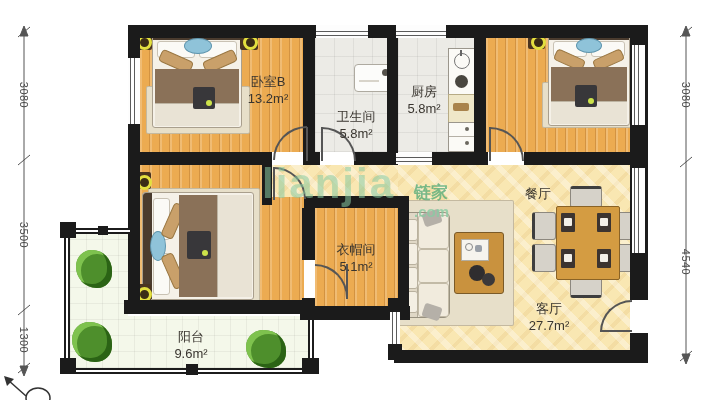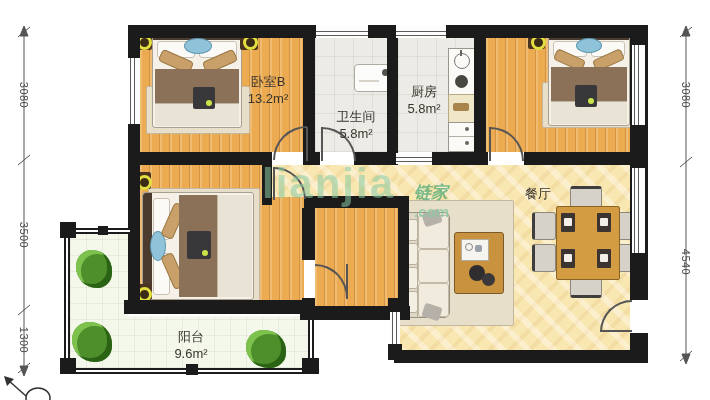--- a/index.html
+++ b/index.html
@@ -36,21 +36,21 @@
   .nstand:after{content:"";position:absolute;left:3px;top:3px;width:9px;height:9px;border-radius:50%;
     background:#3a2c16;border:3px solid #e3df3f;}
   .pillow{position:absolute;background:#fbfaf6;border:1px solid #c9c2b4;border-radius:3px;}
   .bolster{position:absolute;background:#c9a06a;border:1px solid #9a7742;border-radius:4px;}
   .plant{position:absolute;background:#4e8f2c;border-radius:46% 58% 42% 60%;
     box-shadow:inset -5px -4px 0 rgba(38,92,18,.85),inset 5px 4px 0 rgba(132,200,82,.9);}
   .chair{position:absolute;background:#d6d2c9;border:1px solid #8d887e;border-radius:3px;box-sizing:border-box;}
   .mat{position:absolute;background:#3c3430;border-radius:1px;}
   .mat:after{content:"";position:absolute;left:3px;top:5px;width:8px;height:8px;background:#f2efe8;border-radius:1px;}
   .wm-en{position:absolute;font-weight:bold;font-size:42px;letter-spacing:2px;color:rgba(136,203,162,.55);text-transform:lowercase;}
-  .wm-cn{position:absolute;font-weight:bold;font-size:17px;color:rgba(78,168,118,.75);font-style:italic;}
+  .wm-cn{position:absolute;font-weight:bold;font-size:17px;color:rgba(78,168,118,.75);}
   .wm-com{position:absolute;font-weight:bold;font-size:15px;color:rgba(136,203,162,.8);}
 </style>
 </head>
 <body>
 
 <div id="plan">
 
   <div class="floor-wood" style="left:140px;top:38px;width:163px;height:114px;"></div>
   <div class="floor-tile" style="left:315px;top:38px;width:72px;height:114px;"></div>
   <div class="floor-tile" style="left:398px;top:38px;width:76px;height:114px;"></div>
@@ -241,22 +241,30 @@
     <div>13.2m²</div>
   </div>
   <div class="room-label" style="left:356px;top:126px;">
     <div>卫生间</div>
     <div>5.8m²</div>
   </div>
   <div class="room-label" style="left:424px;top:101px;">
     <div>厨房</div>
     <div>5.8m²</div>
   </div>
+  <div class="room-label" style="left:356px;top:259px;">
+    <div>衣帽间</div>
+    <div>5.1m²</div>
+  </div>
   <div class="room-label" style="left:538px;top:194px;">
     <div>餐厅</div>
+  </div>
+  <div class="room-label" style="left:549px;top:318px;">
+    <div>客厅</div>
+    <div>27.7m²</div>
   </div>
   <div class="room-label" style="left:191px;top:346px;">
     <div>阳台</div>
     <div>9.6m²</div>
   </div>
 
   <div>
     <div class="wm-en" style="left:262px;top:160px;">lianjia</div>
     <div class="wm-cn" style="left:414px;top:181px;">链家</div>
     <div class="wm-com" style="left:414px;top:203px;">.com</div>

